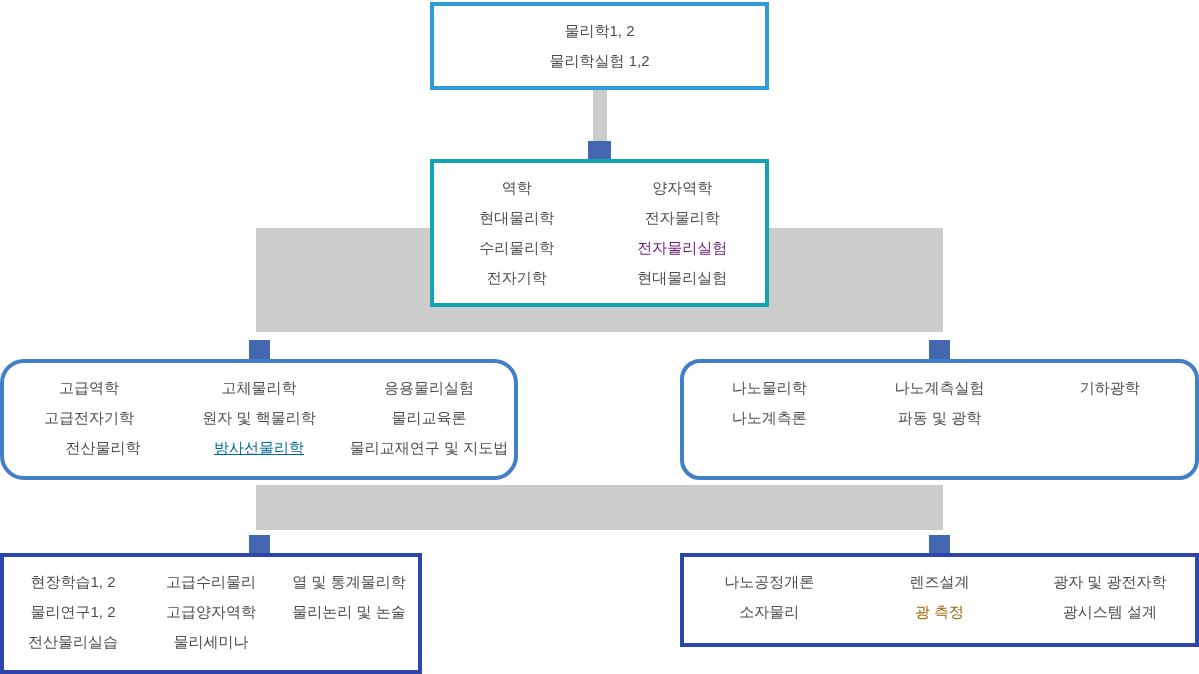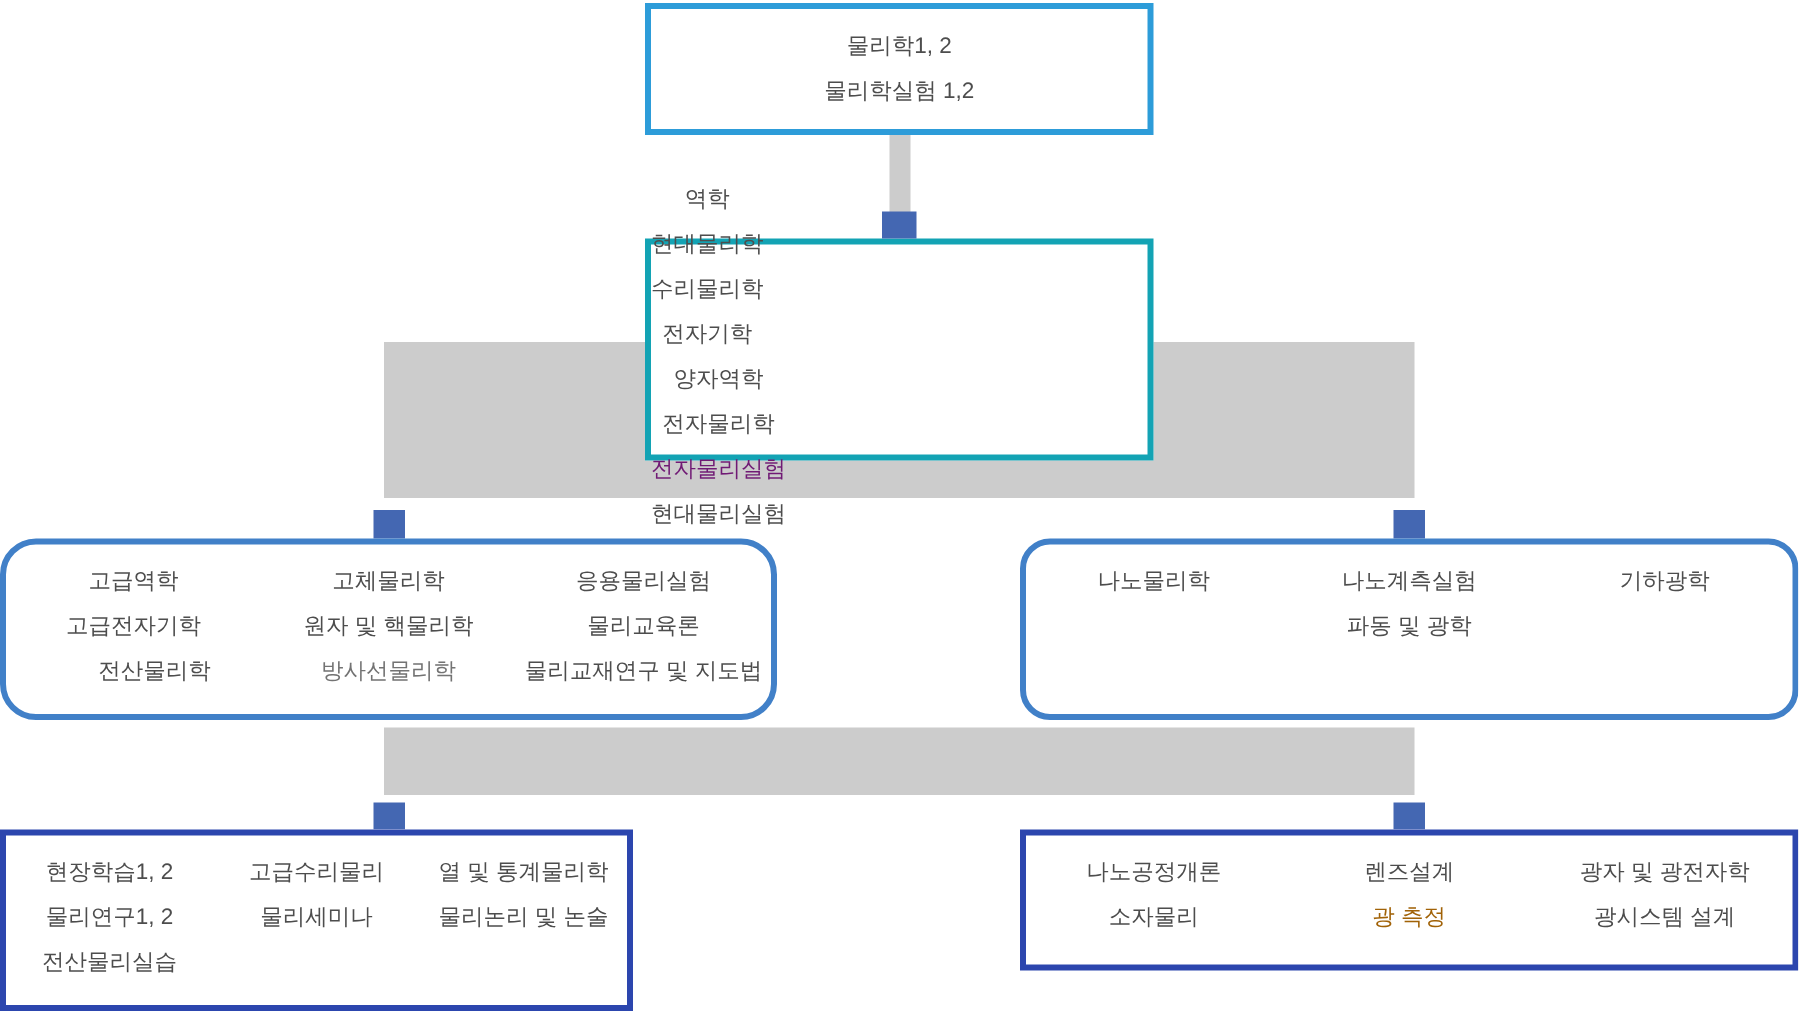--- a/index.html
+++ b/index.html
@@ -63,21 +63,21 @@
   <div class="connector" id="sq-l4-left" style="background-color: rgb(68, 103, 178);"></div>
   <div class="connector" id="sq-l4-right" style="background-color: rgb(68, 103, 178);"></div>
 
   <div class="box" id="level1-box" style="border-color: rgb(45, 156, 217);">
     <div class="col">
         <div class="course" style="color: rgb(77, 77, 77);">물리학1, 2</div>
         <div class="course" style="color: rgb(77, 77, 77);">물리학실험 1,2</div>
       </div>
   </div>
 
-  <div class="box" id="level2-box" style="border-color: rgb(19, 163, 180); flex-direction: column;">
+  <div class="box" id="level2-box" style="border-color: rgb(19, 163, 180);">
     <div class="col">
         <div class="course" style="color: rgb(77, 77, 77);">역학</div>
         <div class="course" style="color: rgb(77, 77, 77);">현대물리학</div>
         <div class="course" style="color: rgb(77, 77, 77);">수리물리학</div>
         <div class="course" style="color: rgb(77, 77, 77);">전자기학</div>
       </div>
     <div class="col">
         <div class="course" style="color: rgb(77, 77, 77);">양자역학</div>
         <div class="course" style="color: rgb(77, 77, 77);">전자물리학</div>
         <div class="course" style="color: #701a75;">전자물리실험</div>
@@ -87,50 +87,52 @@
 
   <div class="box" id="level3-left-box" style="border-color: rgb(65, 128, 200);">
     <div class="col">
         <div class="course" style="color: rgb(77, 77, 77);">고급역학</div>
         <div class="course" style="color: rgb(77, 77, 77);">고급전자기학</div>
         <div class="course" style="color: rgb(77, 77, 77); padding-left: 28px;">전산물리학</div>
       </div>
     <div class="col">
         <div class="course" style="color: rgb(77, 77, 77);">고체물리학</div>
         <div class="course" style="color: rgb(77, 77, 77);">원자 및 핵물리학</div>
-        <div class="course" style="color: #737373;">방사선물리학</div>
+        <div class="course" style="color: #0369a1; text-decoration: underline;">방사선물리학</div>
       </div>
     <div class="col">
         <div class="course" style="color: rgb(77, 77, 77);">응용물리실험</div>
         <div class="course" style="color: rgb(77, 77, 77);">물리교육론</div>
         <div class="course" style="color: rgb(77, 77, 77);">물리교재연구 및 지도법</div>
       </div>
   </div>
 
   <div class="box" id="level3-right-box" style="border-color: rgb(65, 128, 200); border-radius: 20px;">
     <div class="col">
         <div class="course" style="color: rgb(77, 77, 77);">나노물리학</div>
+        <div class="course" style="color: rgb(77, 77, 77);">나노계측론</div>
       </div>
     <div class="col">
         <div class="course" style="color: rgb(77, 77, 77);">나노계측실험</div>
         <div class="course" style="color: rgb(77, 77, 77);">파동 및 광학</div>
       </div>
     <div class="col">
         <div class="course" style="color: rgb(77, 77, 77);">기하광학</div>
       </div>
   </div>
 
   <div class="box" id="level4-left-box" style="border-color: rgb(44, 70, 174);">
     <div class="col">
         <div class="course" style="color: rgb(77, 77, 77);">현장학습1, 2</div>
         <div class="course" style="color: rgb(77, 77, 77);">물리연구1, 2</div>
         <div class="course" style="color: rgb(77, 77, 77);">전산물리실습</div>
       </div>
     <div class="col">
         <div class="course" style="color: rgb(77, 77, 77);">고급수리물리</div>
+        <div class="course" style="color: rgb(77, 77, 77);">고급양자역학</div>
         <div class="course" style="color: rgb(77, 77, 77);">물리세미나</div>
       </div>
     <div class="col">
         <div class="course" style="color: rgb(77, 77, 77);">열 및 통계물리학</div>
         <div class="course" style="color: rgb(77, 77, 77);">물리논리 및 논술</div>
       </div>
   </div>
 
   <div class="box" id="level4-right-box" style="border-color: rgb(44, 70, 174);">
     <div class="col">

